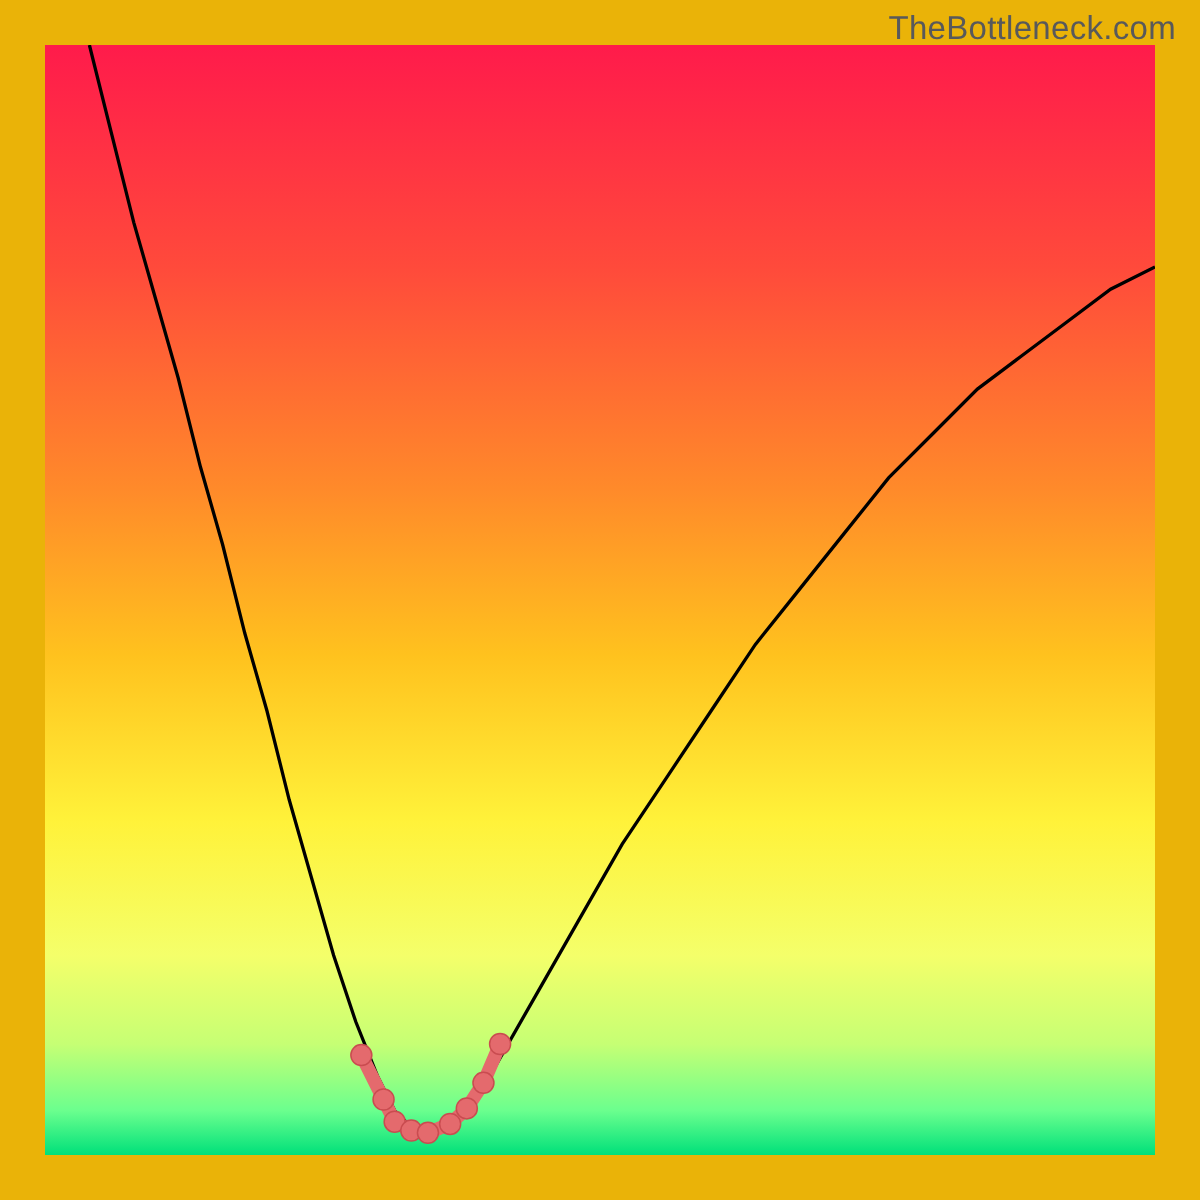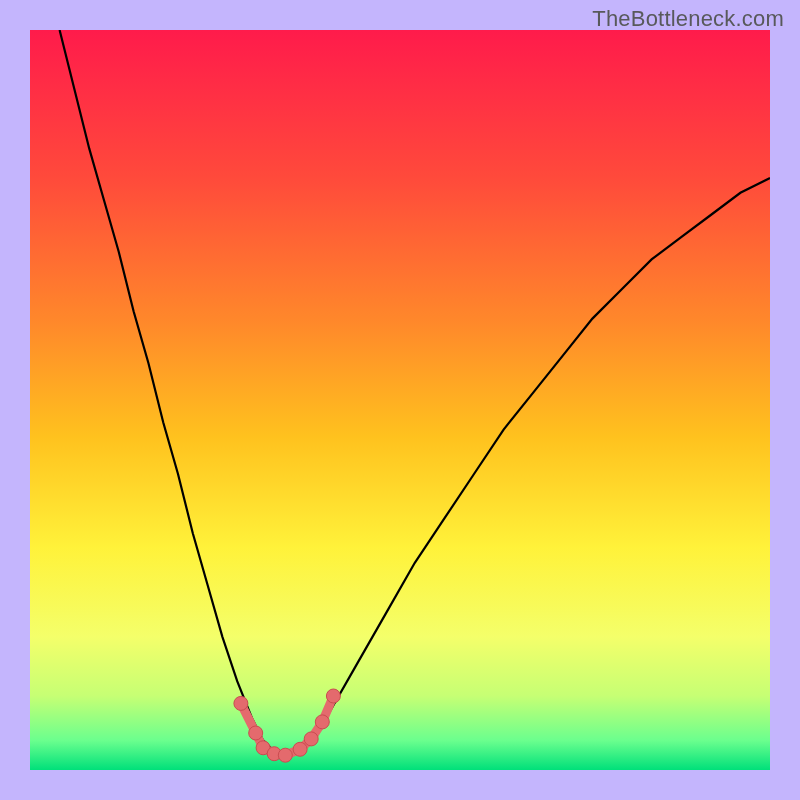--- a/index.html
+++ b/index.html
@@ -6,21 +6,21 @@
     margin: 0;
     padding: 0;
     width: 800px;
     height: 800px;
     overflow: hidden;
     background: #000;
   }
   .frame {
     width: 800px;
     height: 800px;
-    background: #c4b5fd;
+    background: #eab308;
     position: relative;
   }
   .watermark {
     position: absolute;
     top: 6px;
     right: 16px;
     font-family: Arial, Helvetica, sans-serif;
     font-size: 22px;
     color: #58595b;
     font-weight: 500;

